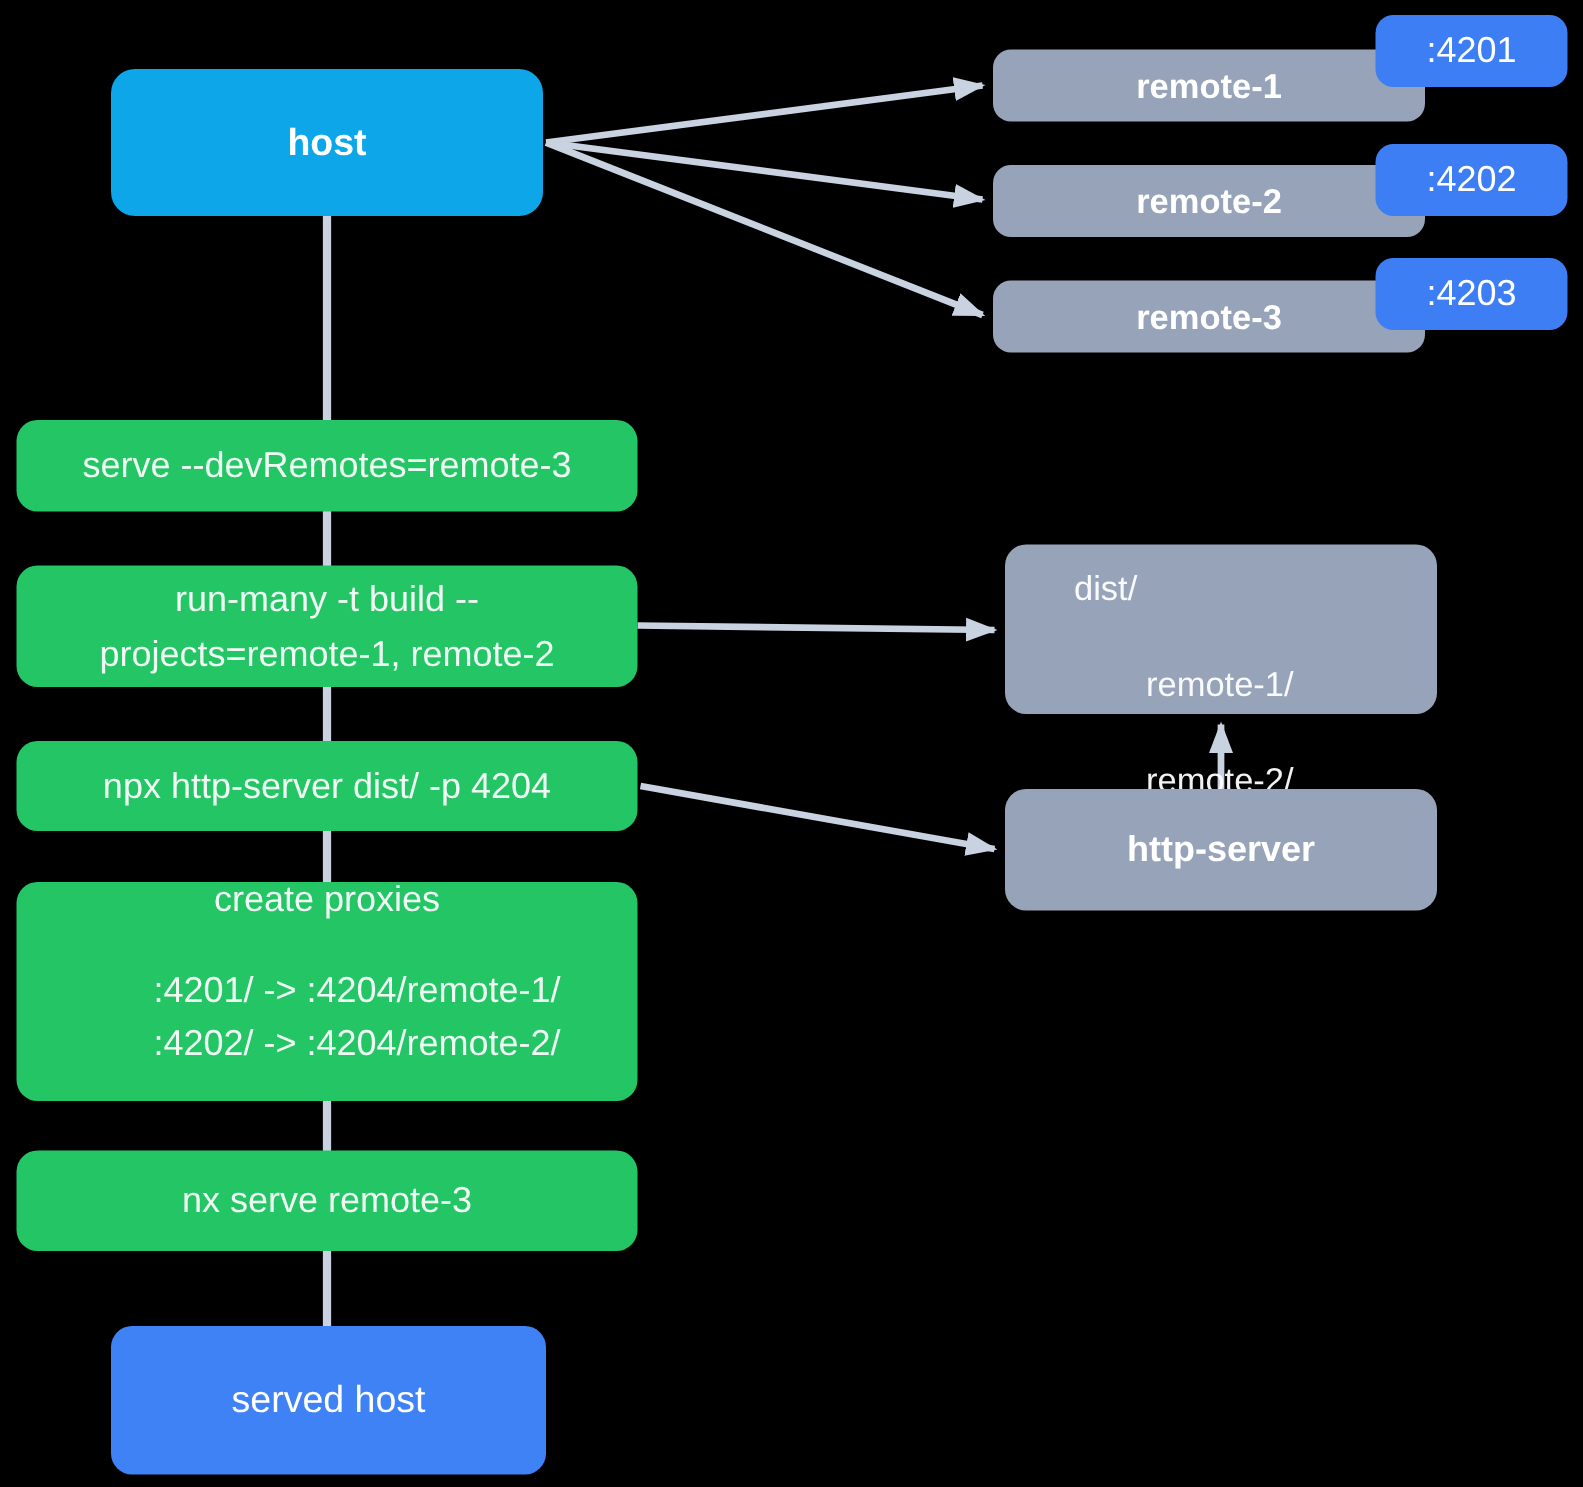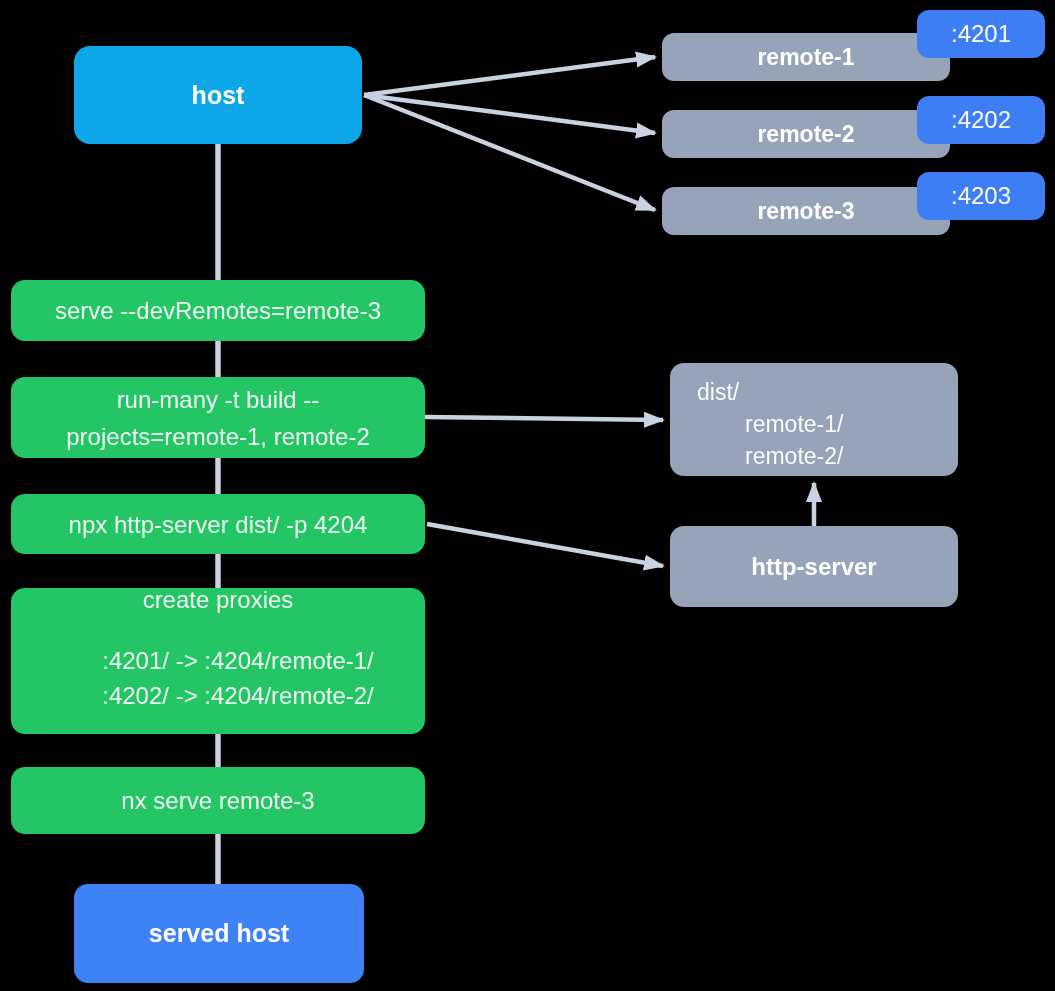--- a/index.html
+++ b/index.html
@@ -35,21 +35,21 @@
   .host-node {
     left: 74px; top: 46px; width: 288px; height: 98px;
     background: var(--host_fill);
     border-radius: 16px;
     font-weight: bold; font-size: 25px;
   }
   .served-host-node {
     left: 74px; top: 884px; width: 290px; height: 99px;
     background: var(--served_host_fill);
     border-radius: 14px;
-    font-weight: bold; font-size: 25px;
+    font-weight: normal; font-size: 25px;
   }
   .remote-node {
     left: 662px; width: 288px; height: 48px;
     background: var(--remote_fill);
     border-radius: 12px;
     font-weight: bold; font-size: 23px;
   }
   .remote-1 { top: 33px; }
   .remote-2 { top: 110px; }
   .remote-3 { top: 187px; }
@@ -83,21 +83,22 @@
   .step-proxies .proxy-lines .line { line-height: 35px; }
   .step-nx-serve { top: 767px; height: 67px; }
   .dist-node {
     left: 670px; top: 363px; width: 288px; height: 113px;
     background: var(--remote_fill);
     border-radius: 14px;
     font-size: 23px;
     flex-direction: column;
     align-items: flex-start;
     justify-content: flex-start;
-    padding: 13px 0 0 27px;
+    padding: 13px 0 0 46px;
+    gap: 32px;
   }
   .dist-node .line { opacity: 0.95; line-height: 32px; }
   .dist-node .indent { padding-left: 48px; }
   .http-server-node {
     left: 670px; top: 526px; width: 288px; height: 81px;
     background: var(--remote_fill);
     border-radius: 14px;
     font-weight: bold; font-size: 24px;
   }
 </style>

